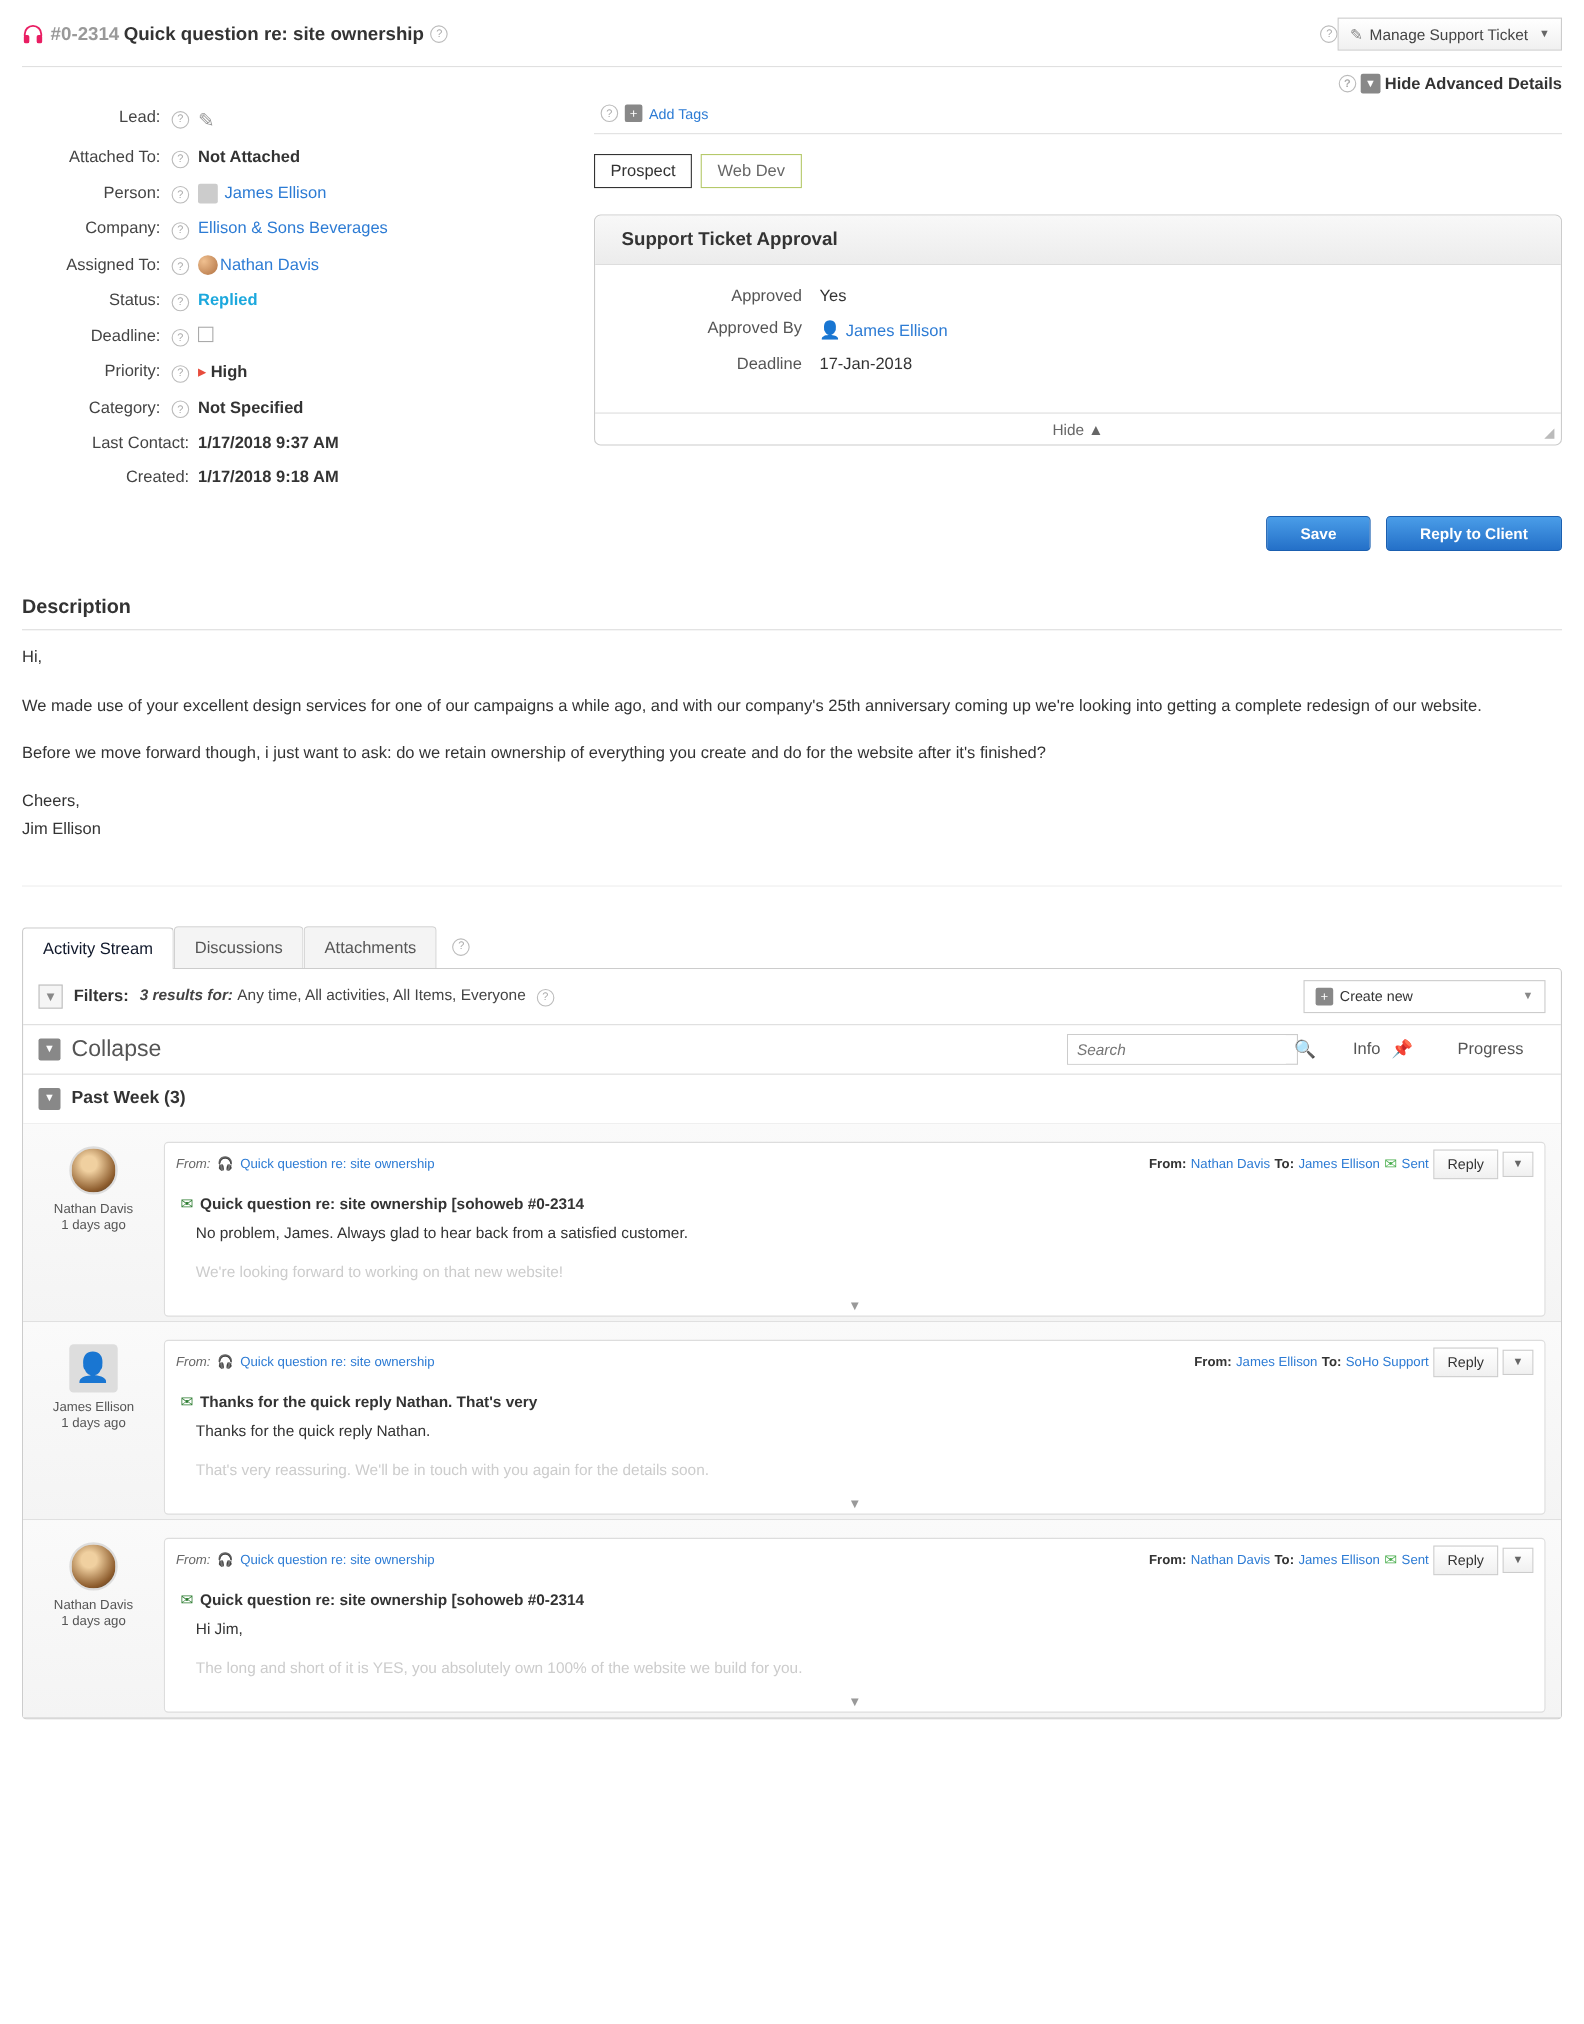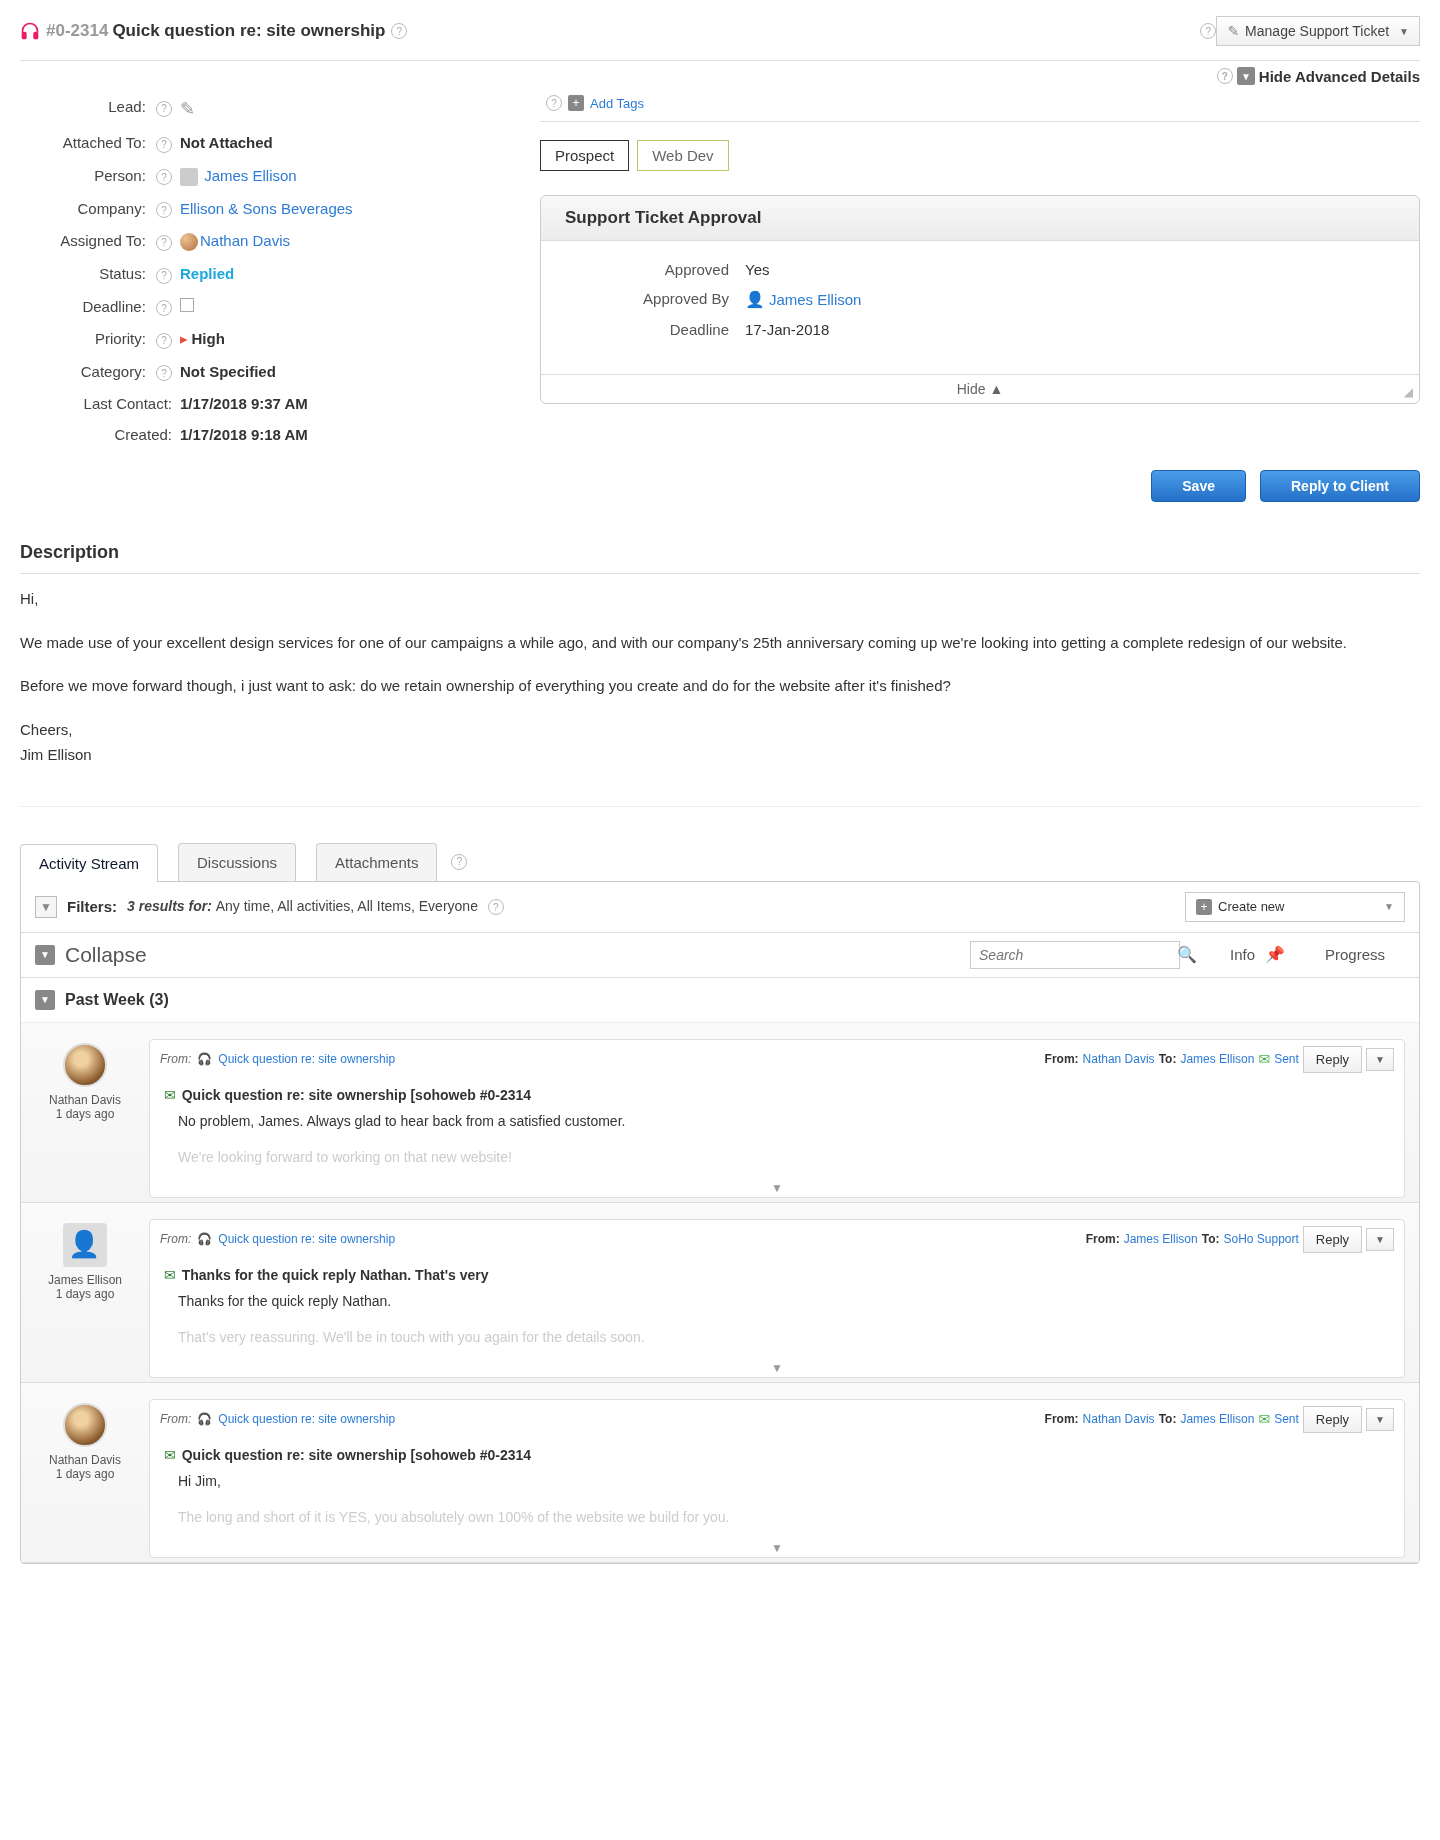--- a/index.html
+++ b/index.html
@@ -48,21 +48,21 @@
 .btn-row { display: flex; justify-content: flex-end; gap: 14px; padding: 20px 0 30px; }
 .btn { padding: 7px 30px; border-radius: 4px; color: #fff; font-weight: bold; cursor: pointer; border:1px solid #1a5fb0; font-size:14px;}
 .btn.save { background: linear-gradient(#4a9de8,#2470c8); }
 .btn.reply { background: linear-gradient(#4a9de8,#2470c8); }
 .section-title { font-size: 18px; font-weight: bold; padding: 10px 0; border-bottom: 1px solid #ddd; margin-bottom: 12px; }
 .description-body { font-size: 15px; line-height: 1.7; padding-bottom: 20px; border-bottom: 1px solid #eee; }
 .description-body p { margin-bottom: 18px; }
 .tabs { display: flex; align-items: center; margin-top: 36px; gap: 0; }
 .tab { border: 1px solid #ccc; border-bottom: none; padding: 10px 18px; background: #f4f4f4; cursor: pointer; font-size:15px; color:#555; border-radius: 4px 4px 0 0;}
 .tab.active { background: #fff; font-weight:normal; color:#0f172a; position:relative; top:1px;}
-.tab + .tab { margin-left: 20px; }
+.tab + .tab { margin-left: 0; }
 .tab-content { border: 1px solid #ccc; border-radius: 0 4px 4px 4px; }
 .filter-bar { display: flex; align-items: center; padding: 10px 14px; border-bottom: 1px solid #ddd; gap: 10px; }
 .filter-icon-box { width: 22px; height: 22px; border: 1px solid #bbb; background:#f5f5f5; display:inline-flex; align-items:center; justify-content:center; color:#888; font-size:12px;}
 .filters-label { font-weight: bold; font-size:15px;}
 .filter-results { font-size: 14px; color:#444;}
 .filter-results em { font-style: italic; font-weight:bold;}
 .create-new { margin-left: auto; border: 1px solid #ccc; padding: 6px 36px 6px 10px; background: #fff; display: flex; align-items: center; gap: 6px; cursor: pointer; width:220px; position:relative;}
 .create-new::after { content:"▼"; position:absolute; right:10px; font-size:10px; color:#888;}
 .subbar { display: flex; align-items: center; padding: 8px 14px; border-bottom: 1px solid #ddd; gap: 10px; }
 .collapse-box { width: 20px; height: 20px; background: #888; color:#fff; display:inline-flex; align-items:center; justify-content:center; font-size:10px; border-radius:2px;}

